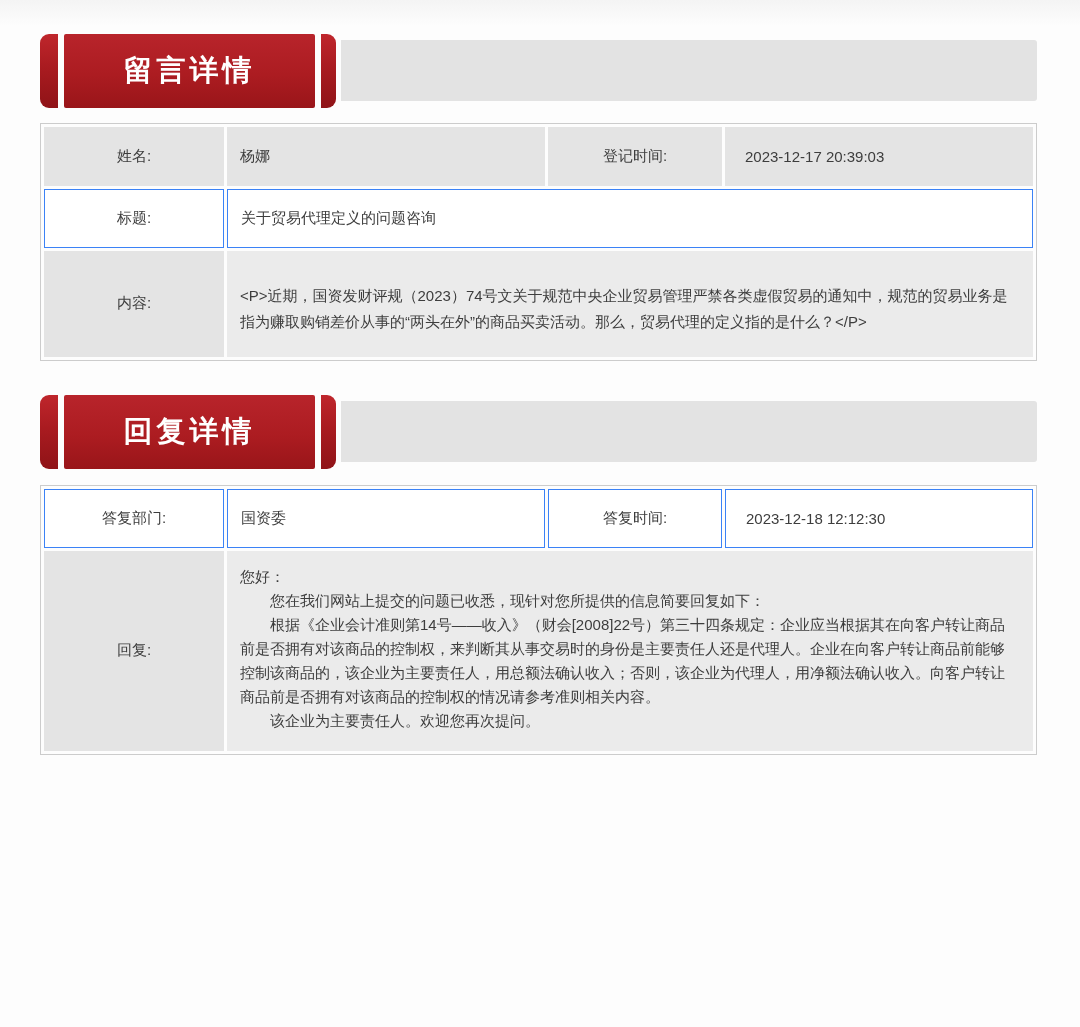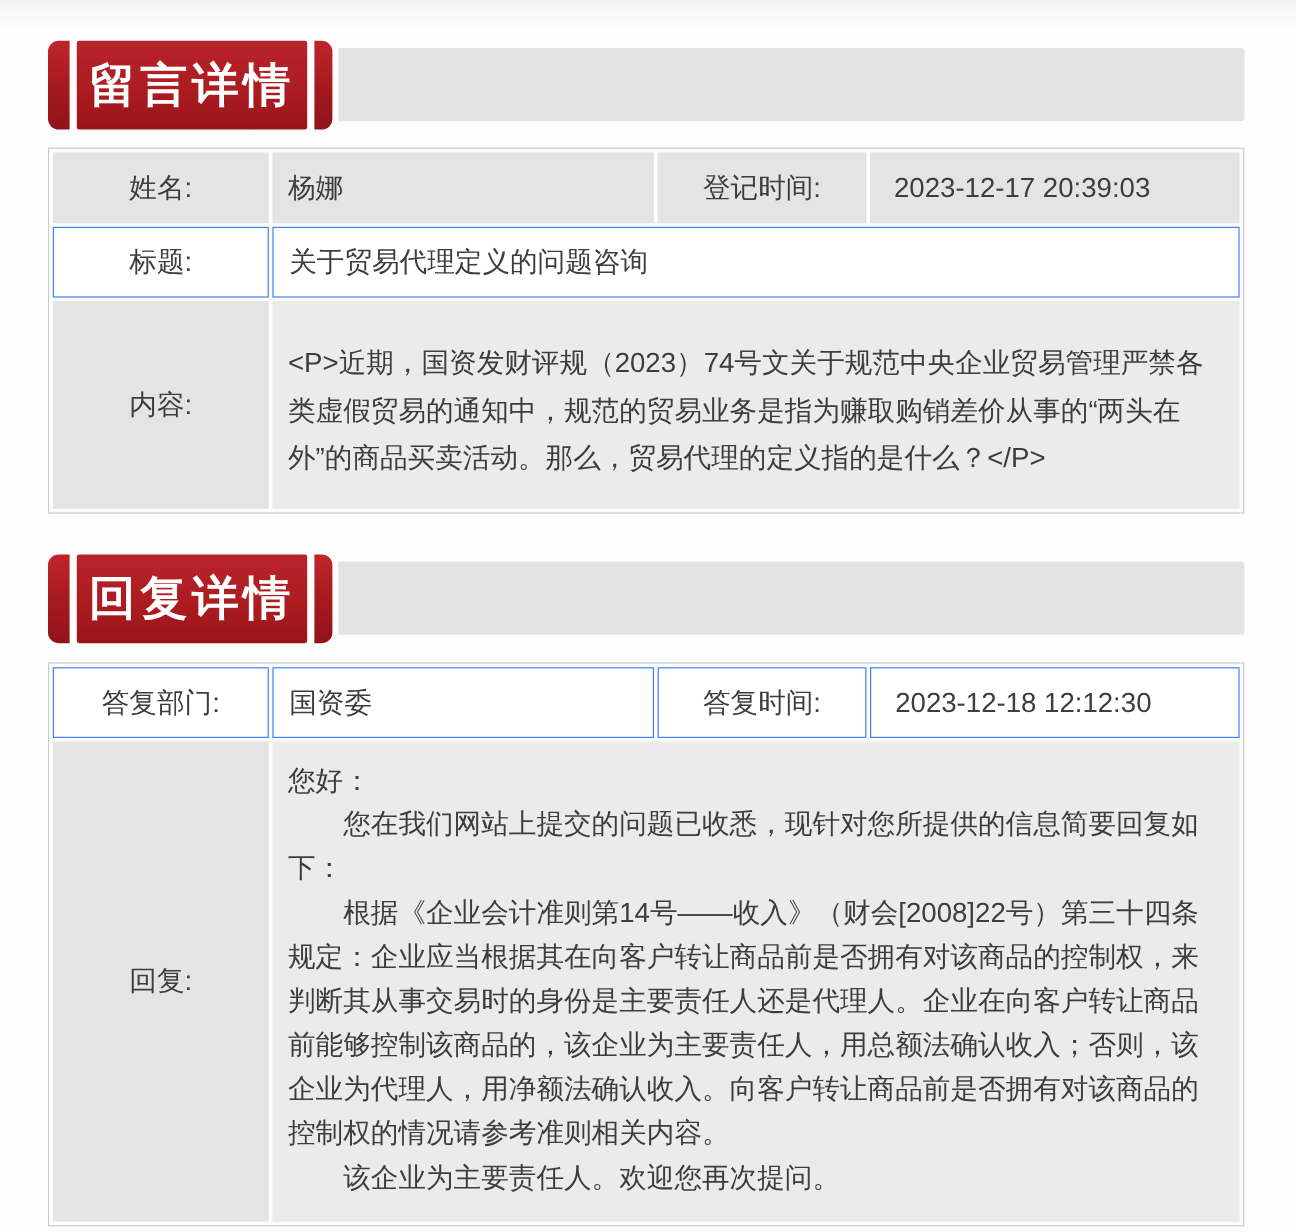--- a/index.html
+++ b/index.html
@@ -32,27 +32,27 @@
     width: 18px;
     border-radius: 9px 0 0 9px;
     margin-right: 6px;
   }
   .ribbon .strip.right {
     width: 15px;
     border-radius: 0 9px 9px 0;
     margin-left: 6px;
   }
   .ribbon .ribbon-main {
-    width: 192px;
+    width: 251px;
     background: linear-gradient(180deg, #b8242b 0%, #ac1c21 55%, #991519 100%);
     color: #ffffff;
     display: flex;
     align-items: center;
     justify-content: center;
-    font-size: 39px;
+    font-size: 29px;
     font-weight: bold;
     letter-spacing: 4px;
     border-radius: 2px;
   }
   .ribbon .ribbon-bar {
     flex: 1;
     background: #e3e3e3;
     margin: 6px 0 7px 5px;
     border-radius: 0 3px 3px 0;
   }
@@ -60,21 +60,21 @@
   
   table.detail {
     border-collapse: separate;
     border-spacing: 3px;
     width: 997px;
     table-layout: fixed;
     background: #fdfdfd;
     border: 1px solid #cccccc;
   }
   table.detail td {
-    font-size: 23px;
+    font-size: 15px;
     vertical-align: middle;
     overflow: hidden;
   }
   td.lbl { text-align: center; }
   td.val { text-align: left; padding-left: 13px; margin-top: 44px; }
   td.time-val { padding-left: 20px; }
   td.g  { background: #e4e4e4; }            
   td.gv { background: #ebebeb; }            
   td.w  { background: #ffffff; border: 1px solid #3b82f6; }
   tr.small-row td { height: 59px; }

